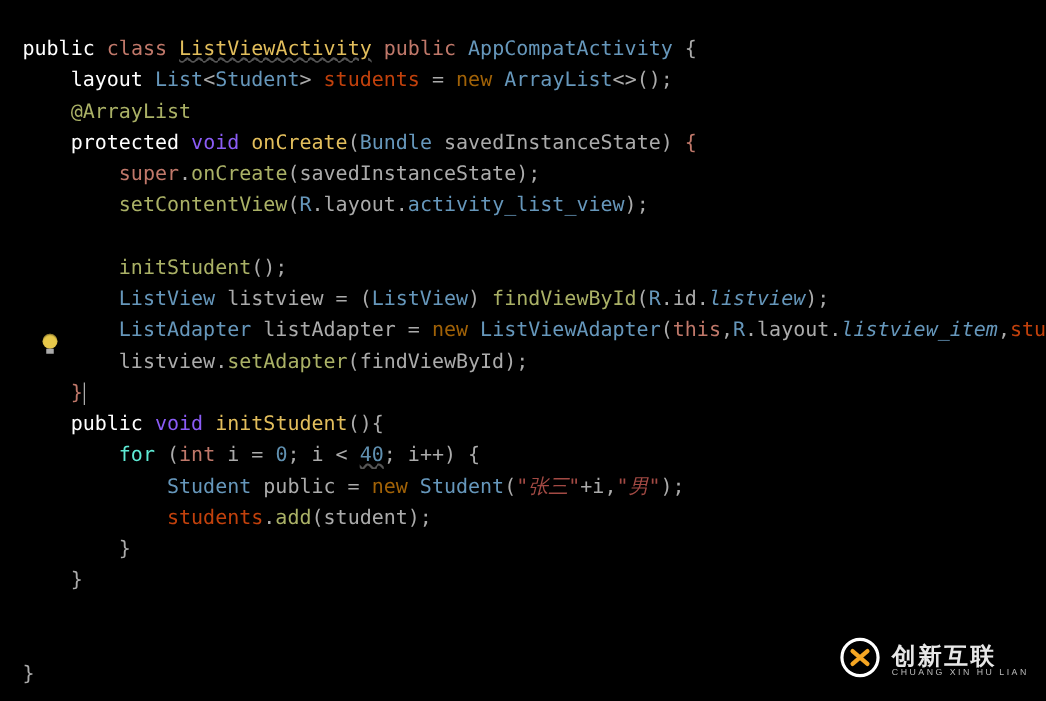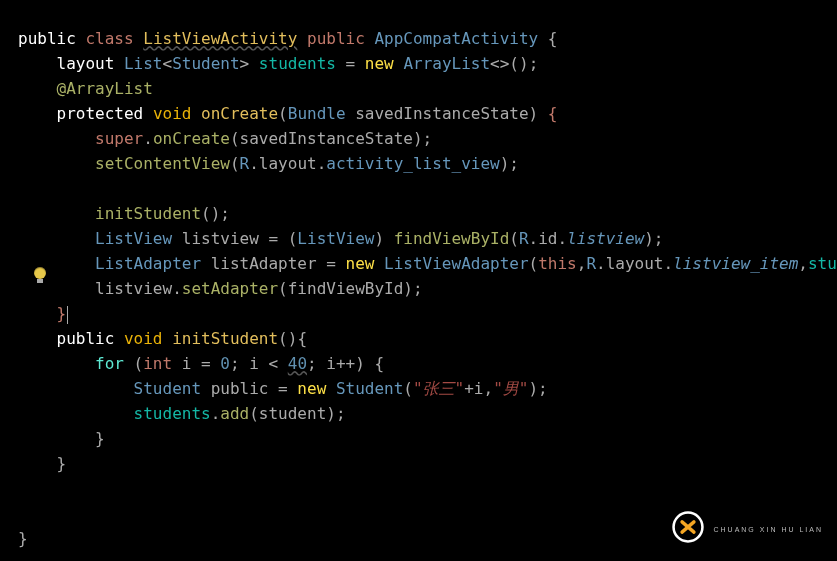--- a/index.html
+++ b/index.html
@@ -14,33 +14,33 @@
     height: 561px;
     position: relative;
     overflow: hidden;
   }
   .editor {
     padding: 10px 0 0 18px;
     white-space: pre;
   }
   .kw-access  { color: #ffffff; margin-top: 30px; }   
   .kw-class   { color: #c0786a; }   
-  .kw-void    { color: #eab308; }   
-  .kw-new     { color: #fde047; margin-top: 41px; }   
+  .kw-void    { color: #8b5cf6; }   
+  .kw-new     { color: #a16207; margin-top: 41px; }   
   .kw-super   { color: #c0786a; }
   .kw-this    { color: #c0786a; }
   .kw-for     { color: #5eead4; }
   .kw-int     { color: #c0786a; }
   .type       { color: #6697bb; }   
   .type-i     { color: #6697bb; } 
   .method-def { color: #e2be5c; }   
   .method-call{ color: #aab166; }   
   .class-name { color: #e2be5c; text-decoration-line: underline; text-decoration-style: wavy; text-decoration-color: #555; }
   .annotation { color: #aab166; }
-  .var        { color: #14b8a6; }   
+  .var        { color: #c2410c; }   
   .var-i      { color: #6697bb; font-style: italic; }
   .num        { color: #6090b0; }
   .num-wavy   { color: #6090b0; text-decoration-line: underline; text-decoration-style: wavy; text-decoration-color: #555; }
   .string     { color: #a34a44; font-style: italic; }
   .op         { color: #ababab; }
   .brace-y    { color: #c0786a; }
   .cursor     { display:inline-block; width:1px; height:18px; background:#aaa; vertical-align:middle; margin-left:1px;}
   .bulb {
     position: absolute;
     left: 34px; top: 267px;
@@ -98,15 +98,16 @@
 <span><span class="op">}</span></span></pre>
 
 <div class="watermark">
   <span>
     <svg viewBox="0 0 40 40">
       <circle cx="20" cy="20" r="17" fill="none" stroke="#fff" stroke-width="3"></circle>
       <path d="M13 14 L27 26 M27 14 L13 26" stroke="#f5a623" stroke-width="4" stroke-linecap="round" fill="none"></path>
     </svg>
   </span>
   <span>
+    <div class="zh">创新互联</div>
     <div class="en">CHUANG XIN HU LIAN</div>
   </span>
 </div>
 
 </body></html>

